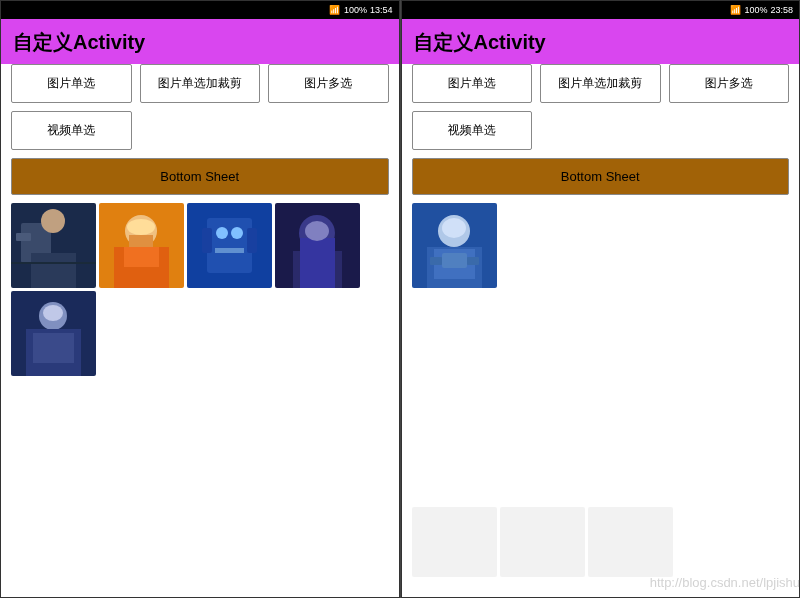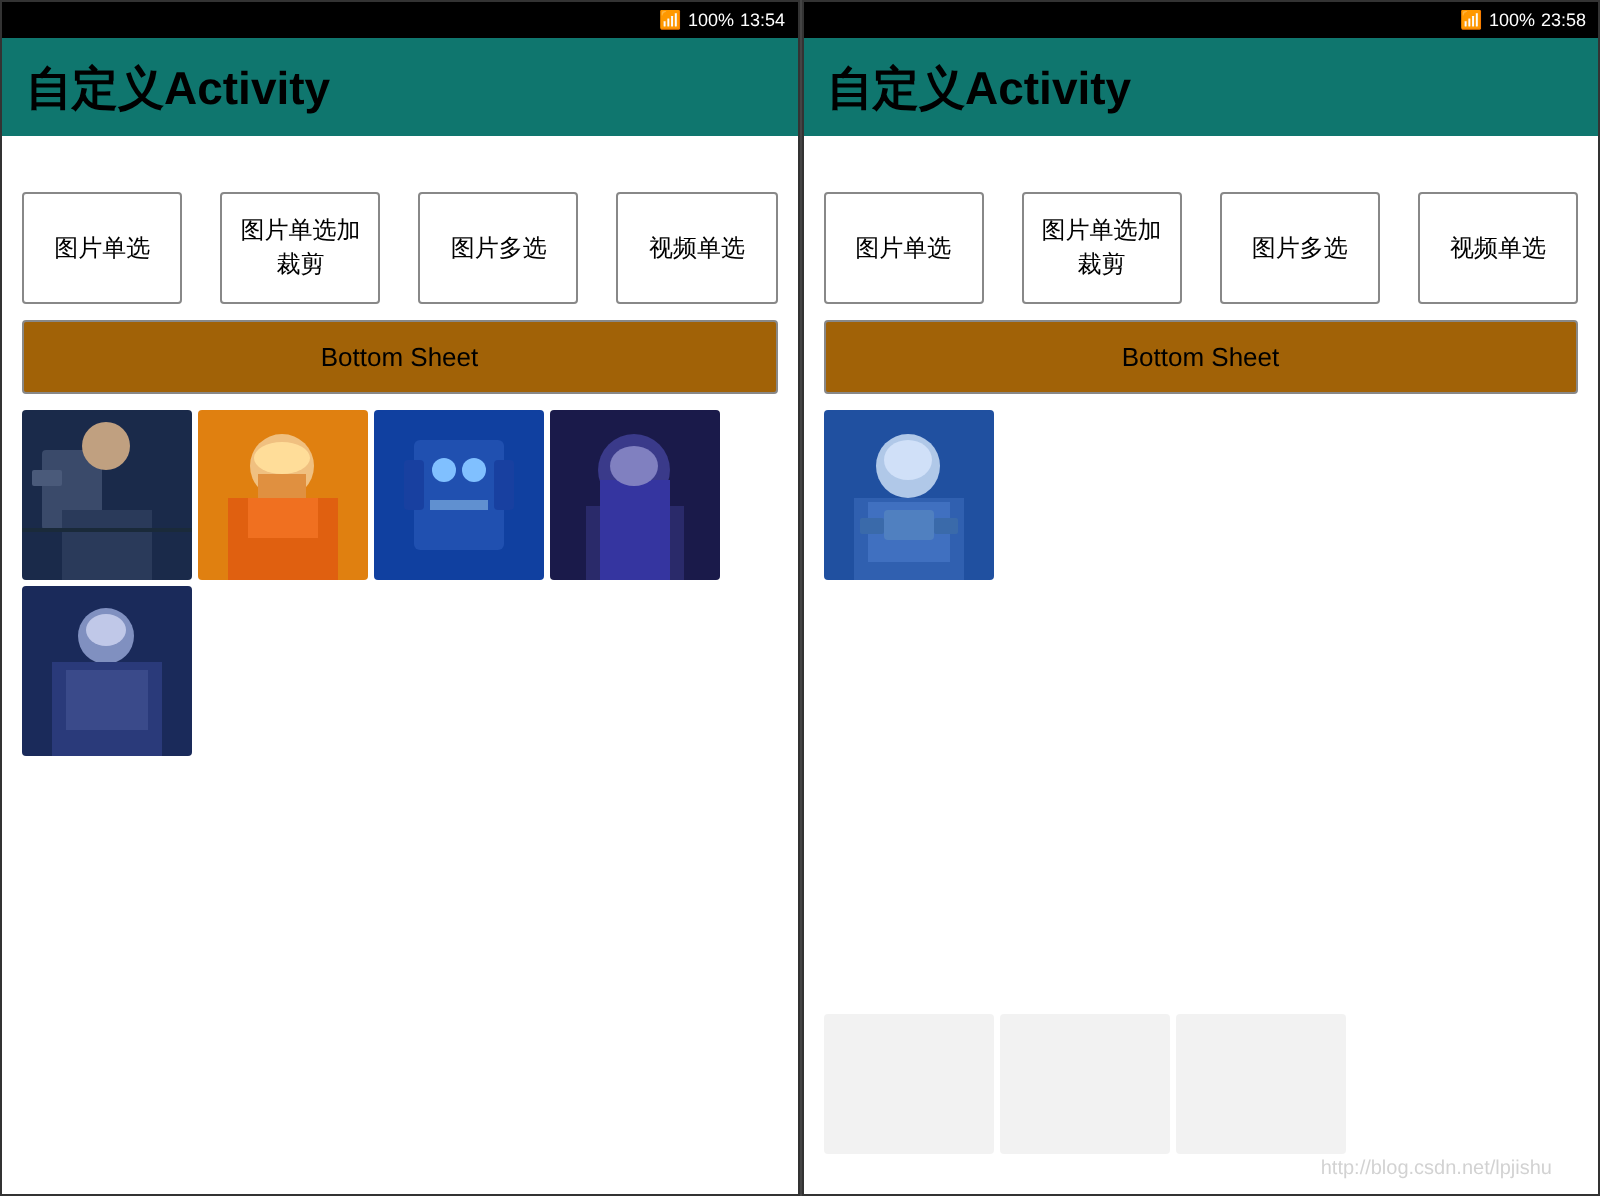--- a/index.html
+++ b/index.html
@@ -35,32 +35,31 @@
       display: flex;
       justify-content: flex-end;
       align-items: center;
       height: 18px;
       gap: 3px;
     }
     .status-bar span {
       font-size: 9px;
     }
     .app-title {
-      font-size: 23px;
+      font-size: 20px;
       font-weight: bold;
       padding: 10px 12px 8px;
       color: #000;
-      background: #0f766e;
+      background: #d946ef;
     }
     .buttons-grid {
       display: grid;
-      grid-template-columns: 1fr 1fr 1fr 1fr;
-      gap: 19px;
+      grid-template-columns: 1fr 1fr 1fr;
+      gap: 8px;
       padding: 0 10px 8px;
-      margin-top: 28px;
     }
     .btn {
       border: 1px solid #888;
       background: #fff;
       padding: 10px 6px;
       font-size: 12px;
       color: #000;
       cursor: pointer;
       text-align: center;
       border-radius: 2px;
@@ -89,23 +88,23 @@
       border-radius: 2px;
     }
     .divider {
       width: 1px;
       background: #444;
       height: 598px;
     }
     .watermark {
       position: absolute;
       bottom: 8px;
-      right: 24px;
+      right: 0;
       color: rgba(180,180,180,0.6);
-      font-size: 10px;
+      font-size: 13px;
     }
   </style>
 </head>
 <body>
 
 <div class="container">
 
   <div class="phone-screen">
     <div class="status-bar">
       <span>📶</span>

